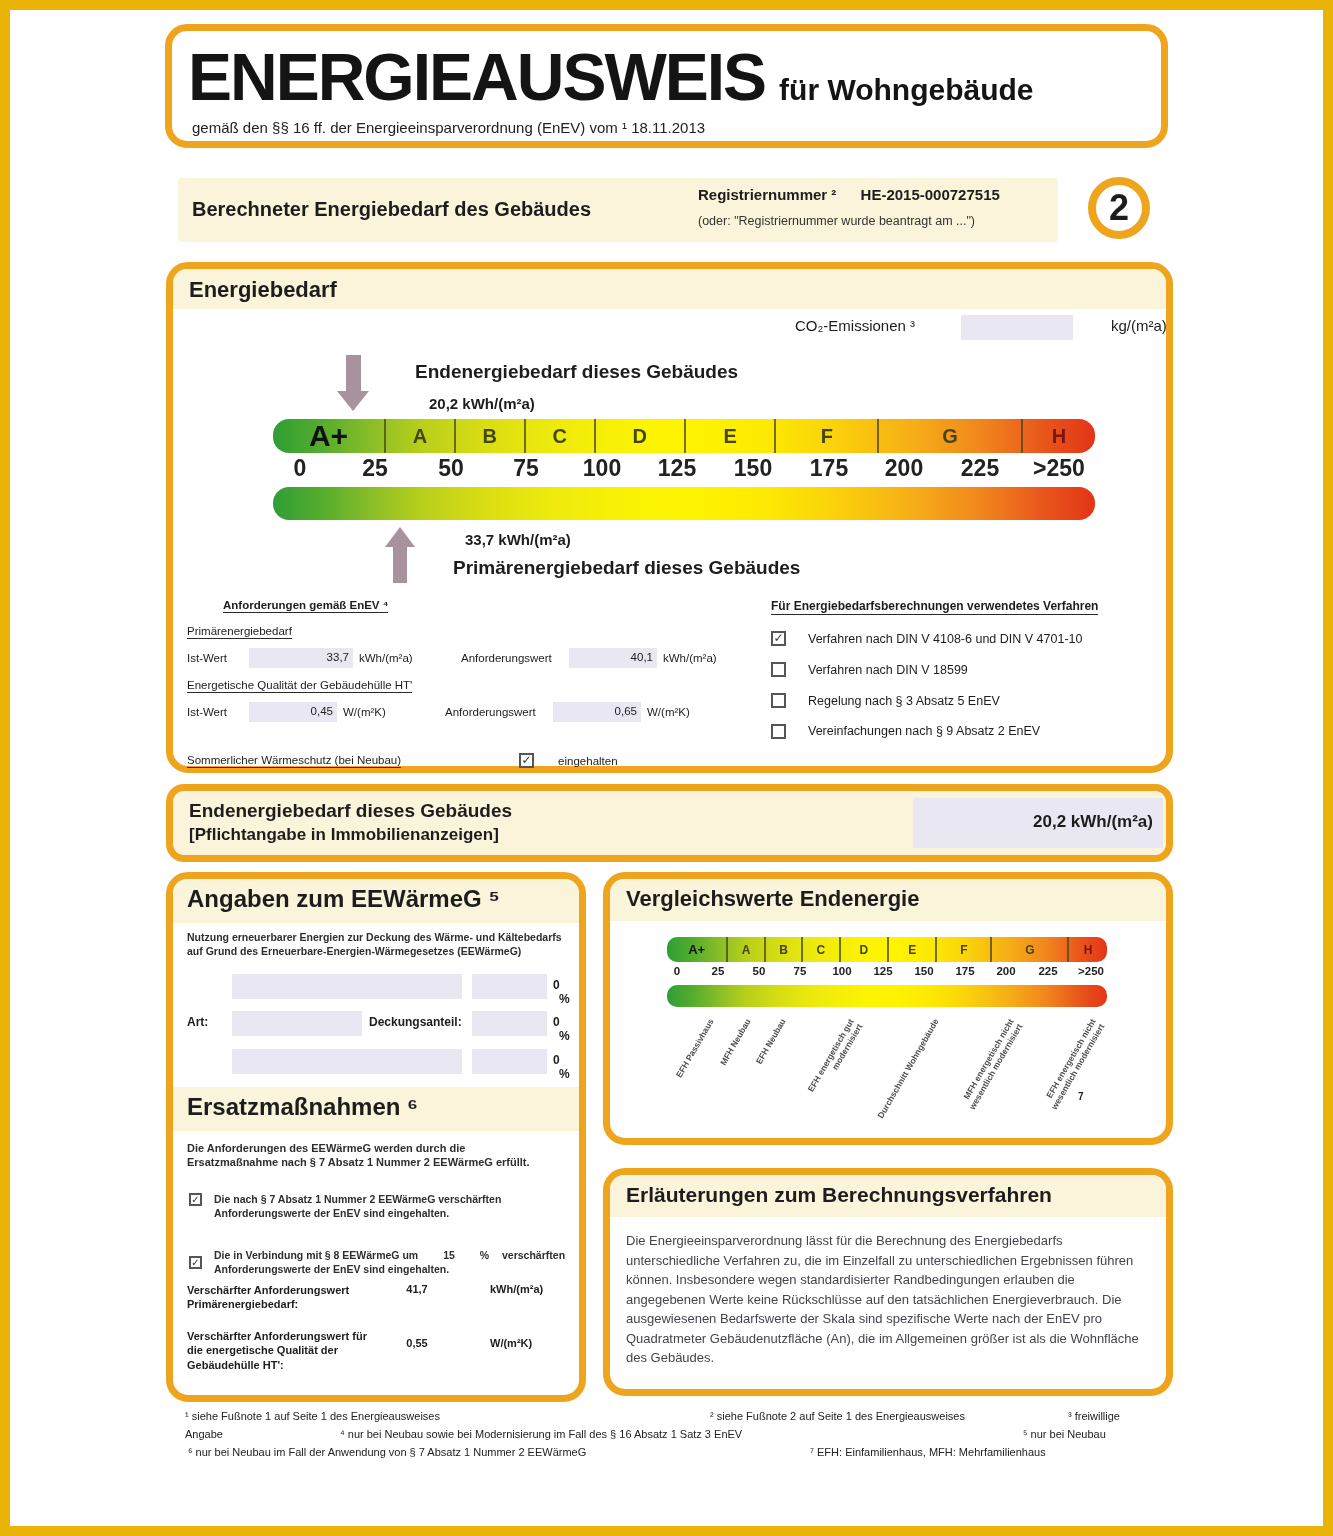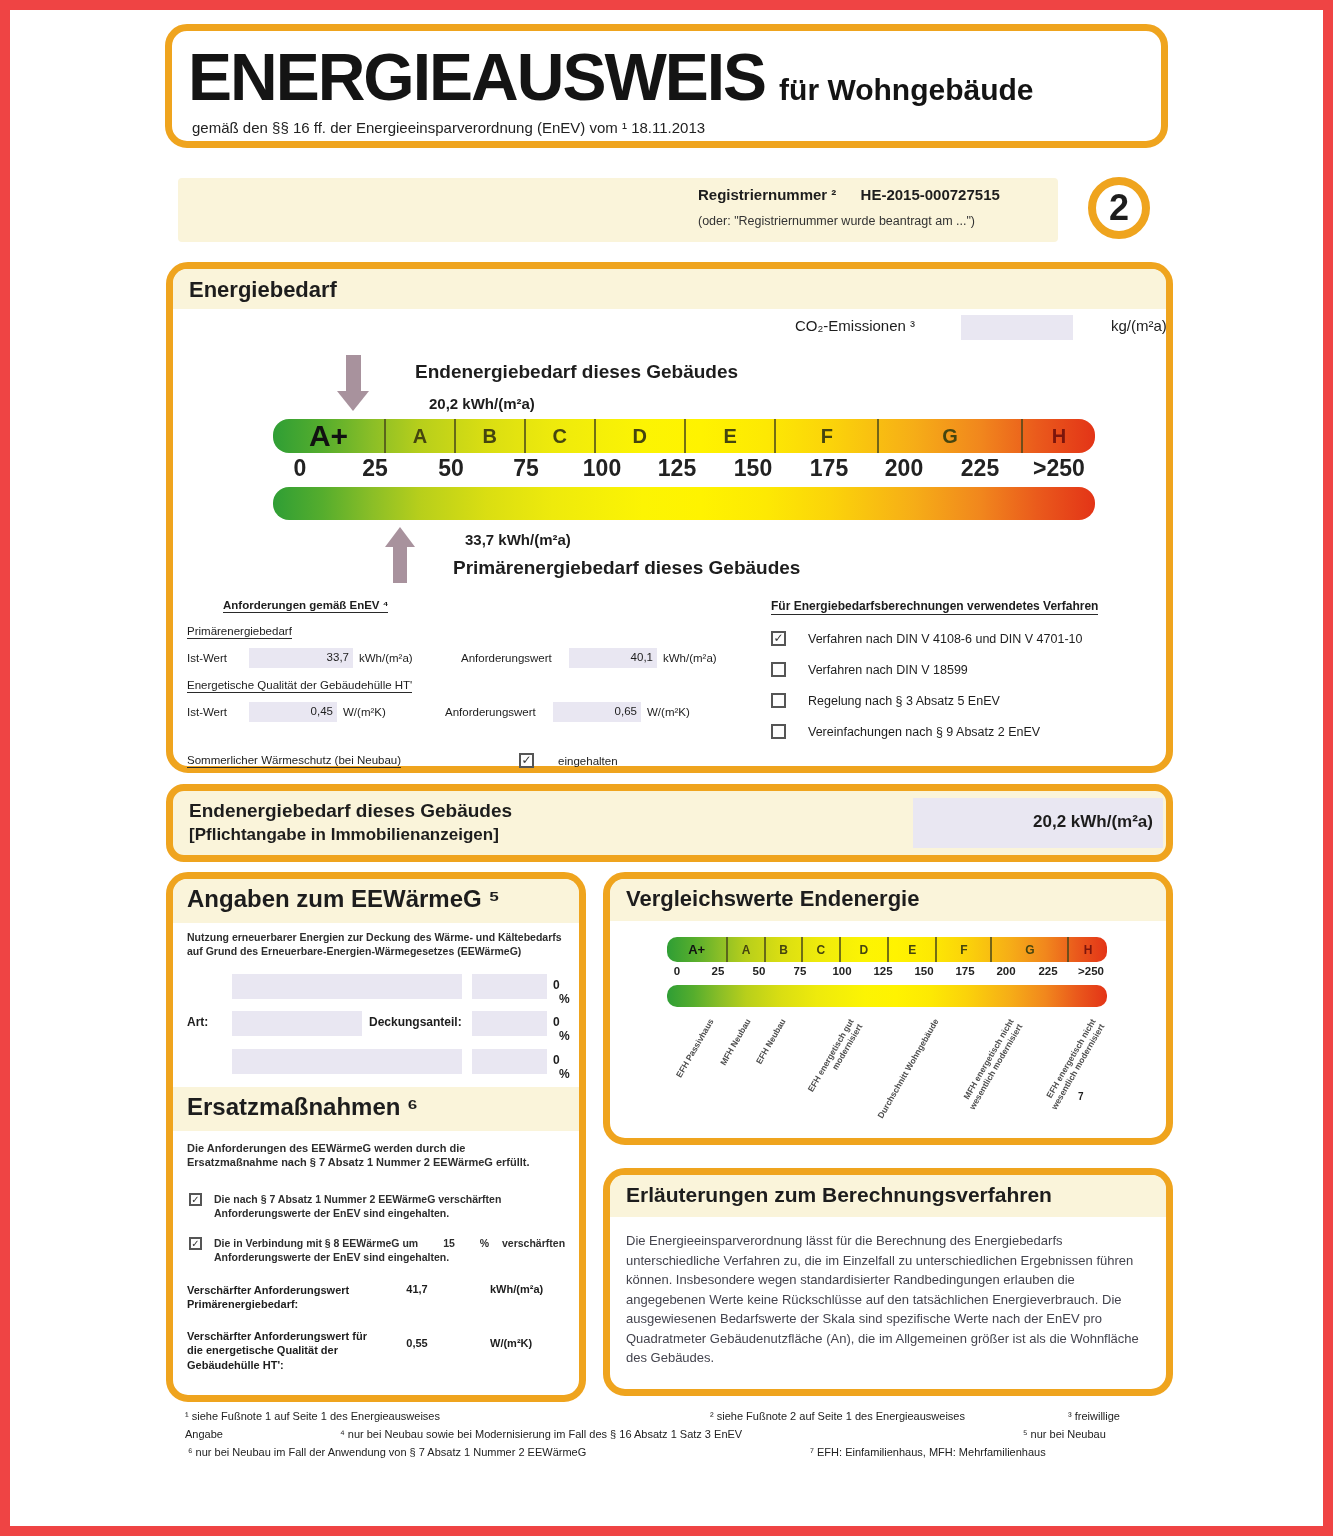--- a/index.html
+++ b/index.html
@@ -1,18 +1,18 @@
 <!DOCTYPE html>
 <html><head>
 <meta charset="utf-8">
 <style>
   html,body{margin:0;padding:0;background:#222;}
   #page{
     position:relative; width:1333px; height:1536px; background:#fff;
-    border:10px solid #ef4444; box-sizing:border-box;
+    border:10px solid #eab308; box-sizing:border-box;
     font-family:"Liberation Sans","DejaVu Sans",sans-serif; color:#1d1d1d;
     overflow:hidden;
   }
   .abs{position:absolute;}
   .obox{position:absolute; border:7px solid #efa41e; border-radius:22px; background:#fff; box-sizing:border-box;}
   .cream{background:#faf4da;}
   .lav{background:#e9e7f2;}
   .strip-title{font-weight:bold;}
   .u{border-bottom:1.5px solid #2a2a2a; padding-bottom:1px;}
   .cb{display:inline-block; width:15px; height:15px; border:2px solid #555; background:#fdfdfd;
@@ -42,20 +42,21 @@
 
   <div class="obox" style="left:155px; top:14px; width:1003px; height:124px;">
     <div class="abs" style="left:16px; top:8px; display:flex; align-items:baseline;">
       <span style="font-size:66px; font-weight:800; letter-spacing:-2px; color:#141414;">ENERGIEAUSWEIS</span>
       <span style="font-size:30px; font-weight:bold; margin-left:14px; color:#141414;">für Wohngebäude</span>
     </div>
     <div class="abs" style="left:20px; top:88px; font-size:15px; color:#222;">gemäß den §§ 16 ff. der Energieeinsparverordnung (EnEV) vom ¹   18.11.2013</div>
   </div>
 
   <div class="abs cream" style="left:168px; top:168px; width:880px; height:64px; border-radius:4px;">
+    <div class="abs" style="left:14px; top:20px; font-size:20px; font-weight:bold;">Berechneter Energiebedarf des Gebäudes</div>
     <div class="abs" style="left:520px; top:8px; font-size:15px; font-weight:bold;">
       <span>Registriernummer ²</span>
       <span style="margin-left:20px;">HE-2015-000727515</span>
     </div>
     <div class="abs" style="left:520px; top:36px; font-size:12.5px; color:#333;">(oder: "Registriernummer wurde beantragt am ...")</div>
   </div>
   <div class="abs" style="left:1078px; top:167px; width:62px; height:62px; border:8px solid #efa41e; border-radius:50%;
        box-sizing:border-box; display:flex; align-items:center; justify-content:center; font-size:36px; font-weight:bold;">2</div>
 
   <div class="obox" style="left:156px; top:252px; width:1007px; height:511px;">
@@ -150,21 +151,21 @@
         <span style="margin-left:22px;">Verfahren nach DIN V 4108-6 und DIN V 4701-10</span>
       </div>
       <div style="margin-top:16px; display:flex; align-items:center;">
         <span class="cb"></span>
         <span style="margin-left:22px;">Verfahren nach DIN V 18599</span>
       </div>
       <div style="margin-top:16px; display:flex; align-items:center;">
         <span class="cb"></span>
         <span style="margin-left:22px;">Regelung nach § 3 Absatz 5 EnEV</span>
       </div>
-      <div style="margin-top:16px; display:flex; align-items:center;">
+      <div style="margin-top:16px; display:flex; ">
         <span class="cb"></span>
         <span style="margin-left:22px;">Vereinfachungen nach § 9 Absatz 2 EnEV</span>
       </div>
     </div>
   </div>
 
   <div class="obox cream" style="left:156px; top:774px; width:1007px; height:78px; border-radius:18px;">
     <div class="abs" style="left:16px; top:9px; font-size:19px; font-weight:bold;">Endenergiebedarf dieses Gebäudes</div>
     <div class="abs" style="left:16px; top:34px; font-size:17px; font-weight:600;">[Pflichtangabe in Immobilienanzeigen]</div>
     <div class="abs lav" style="left:740px; top:7px; width:250px; height:50px;">
@@ -201,21 +202,21 @@
     </div>
 
     <div class="abs cream" style="left:0; top:208px; width:100%; height:44px;"></div>
     <div class="abs" style="left:14px; top:214px; font-size:24px; font-weight:bold;">Ersatzmaßnahmen ⁶</div>
     <div class="abs tiny" style="left:14px; top:262px; width:370px; font-size:11px;">Die Anforderungen des EEWärmeG werden durch die Ersatzmaßnahme nach § 7 Absatz 1 Nummer 2 EEWärmeG erfüllt.</div>
 
     <div class="abs" style="left:16px; top:314px; width:380px; display:flex;">
       <span class="cb checked" style="width:13px; height:13px; line-height:9px; font-size:10px; flex:0 0 auto;"></span>
       <span class="tiny" style="margin-left:12px; font-weight:600;">Die nach § 7 Absatz 1 Nummer 2 EEWärmeG verschärften Anforderungswerte der EnEV sind eingehalten.</span>
     </div>
-    <div class="abs" style="left:16px; top:358px; width:384px; display:flex;">
+    <div class="abs" style="left:16px; top:370px; width:384px; display:flex;align-items:center;">
       <span class="cb checked" style="width:13px; height:13px; line-height:9px; font-size:10px; flex:0 0 auto;"></span>
       <span class="tiny" style="margin-left:12px; font-weight:600;">
         <span>Die in Verbindung mit § 8 EEWärmeG um</span>
         <span style="margin:0 22px 0 22px;">15</span>
         <span style="margin-right:10px;">%</span>
         <span>verschärften Anforderungswerte der EnEV sind eingehalten.</span>
       </span>
     </div>
 
     <div class="abs" style="left:14px; top:404px; width:392px; display:flex; font-size:11px; font-weight:600;">

